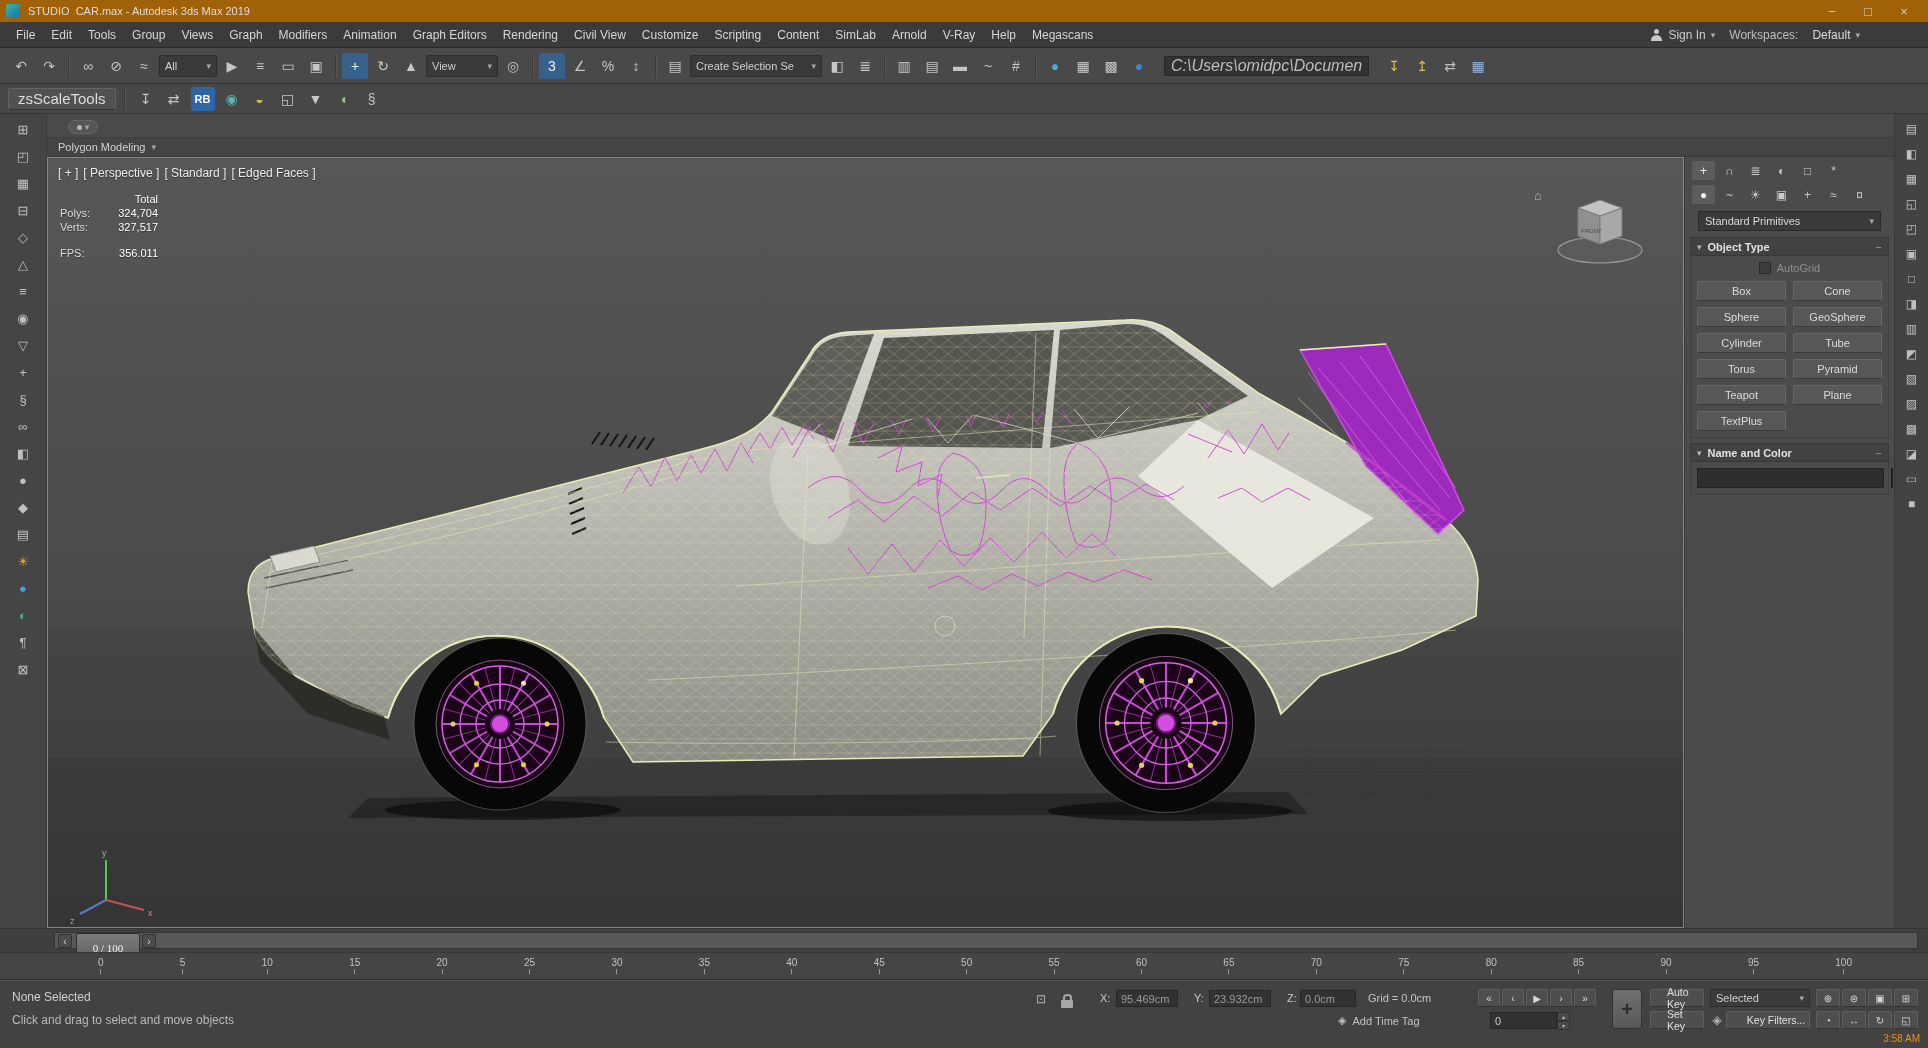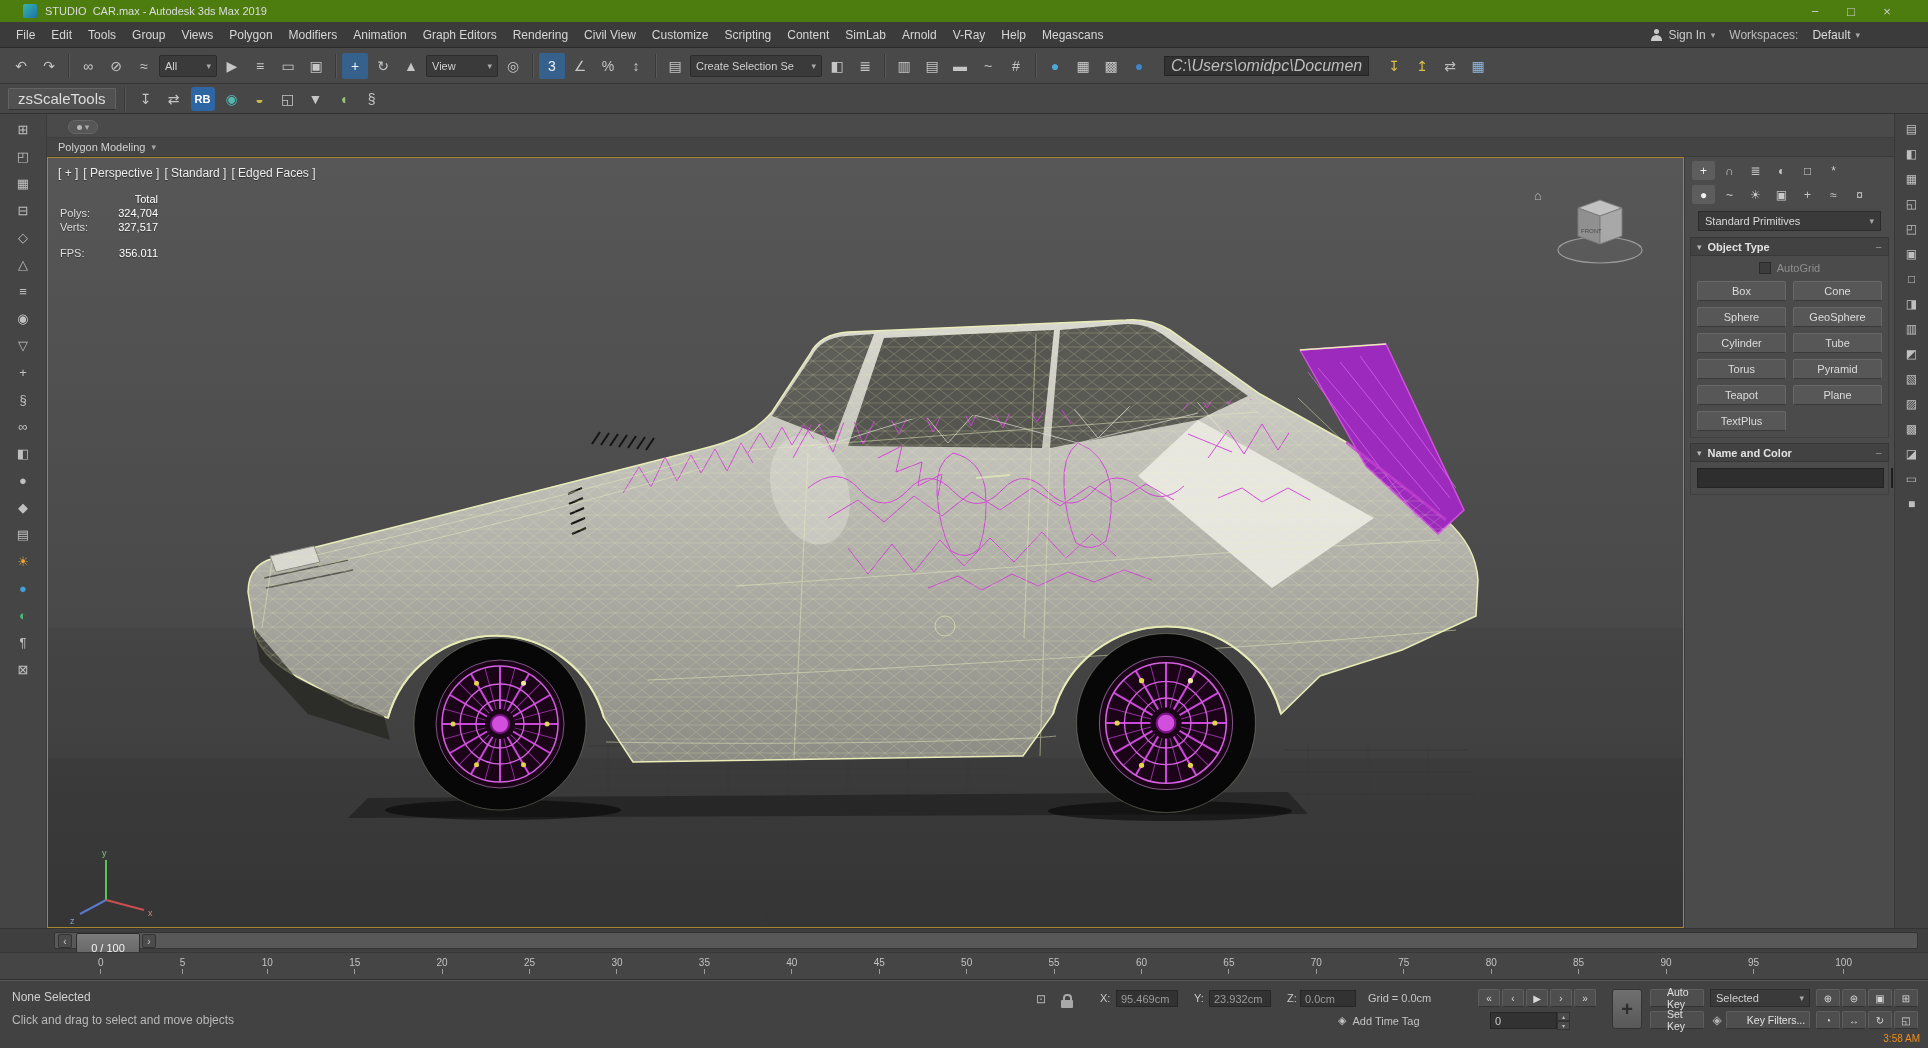--- a/index.html
+++ b/index.html
@@ -1,20 +1,20 @@
 <!DOCTYPE html>
 <html><head>
 <meta charset="utf-8">
 <style>
   html,body{margin:0;padding:0;background:#222;}
   *{box-sizing:border-box;}
   #root{position:relative;width:1928px;height:1048px;background:#3f3f3f;font-family:"Liberation Sans",sans-serif;overflow:hidden;color:#ccc;}
 
   
-  #titlebar{position:absolute;top:0;left:0;right:0;height:22px;background:#4d7c0f;display:flex;align-items:center;padding:0 23px;gap:8px;}
+  #titlebar{position:absolute;top:0;left:0;right:0;height:22px;background:#a16207;display:flex;align-items:center;padding:0 6px;gap:8px;}
   .appicon{width:14px;height:14px;border-radius:2px;background:linear-gradient(135deg,#35b8ac,#1f6fa8);}
   .title{font-size:11px;color:#dddddd;white-space:pre;}
   .wbtns{margin-left:auto;display:flex;}
   .wbtn{width:36px;height:22px;display:flex;align-items:center;justify-content:center;color:#cfcfcf;font-size:13px;}
 
   
   #menubar{position:absolute;top:22px;left:0;right:0;height:26px;background:#3b3b3b;border-bottom:1px solid #2a2a2a;display:flex;align-items:center;padding:0 8px;font-size:12px;}
   .mitem{padding:0 8px;color:#d6d6d6;cursor:default;}
   .menuright{margin-left:auto;display:flex;align-items:center;gap:14px;padding-right:60px;}
   .person{width:13px;height:12px;position:relative;}
@@ -76,21 +76,21 @@
   .ogrid{display:grid;grid-template-columns:1fr 1fr;gap:6px 7px;}
   .obtn{height:20px;background:#575757;border:1px solid #686868;border-bottom-color:#3a3a3a;border-radius:2px;color:#dcdcdc;font-size:11px;font-family:"Liberation Sans",sans-serif;}
   .ncrow{display:flex;gap:7px;align-items:center;}
   .nameinput{flex:1;height:20px;background:#2e2e2e;border:1px solid #232323;color:#dddddd;padding:0 4px;font-family:"Liberation Sans",sans-serif;}
   .swatch{width:24px;height:20px;border:1px solid #1d1d1d;}
 
   
   #timeslider{position:absolute;top:928px;left:0;right:0;height:24px;background:#3f3f3f;border-top:1px solid #333;}
   .tstrack{position:absolute;left:54px;right:10px;top:3px;bottom:3px;background:#585858;border:1px solid #343434;border-radius:2px;}
   .tsarrow{position:absolute;top:5px;width:14px;height:14px;background:#4c4c4c;border:1px solid #333;border-radius:2px;color:#cccccc;font-size:10px;display:flex;align-items:center;justify-content:center;}
-  .tshandle{position:absolute;left:76px;top:4px;width:64px;height:30px;background:linear-gradient(#7b7b7b,#5f5f5f);border:1px solid #2d2d2d;border-radius:2px;color:#f2f2f2;font-size:11px;display:flex;align-items:center;justify-content:center;}
+  .tshandle{position:absolute;left:76px;top:4px;width:64px;height:30px;background:linear-gradient(#7b7b7b,#5f5f5f);border:1px solid #2d2d2d;border-radius:2px;color:#f2f2f2;font-size:11px;display:flex;align-items:center;justify-content:center;font-family:Liberation Serif, serif;}
   #ruler{position:absolute;top:952px;left:0;right:0;height:28px;background:#454545;border-top:1px solid #383838;border-bottom:1px solid #2f2f2f;}
   .ticks{position:absolute;left:98px;right:76px;top:4px;bottom:2px;display:flex;justify-content:space-between;}
   .tick{display:flex;flex-direction:column;align-items:center;font-size:10px;color:#c2c2c2;}
   .tick .tm{width:1px;height:5px;background:#9a9a9a;margin-top:1px;}
 
   
   #statusbar{position:absolute;top:980px;left:0;right:0;height:68px;background:#424242;border-top:1px solid #575757;}
   .sb-sel{position:absolute;left:12px;top:9px;font-size:12px;color:#d0d0d0;}
   .sb-prompt{position:absolute;left:12px;top:32px;font-size:12px;color:#b9b9b9;}
   .sbicon{position:absolute;width:18px;height:16px;display:flex;align-items:center;justify-content:center;color:#b5b5b5;font-size:12px;}
@@ -127,21 +127,21 @@
     </span>
   </div>
 
   <div id="menubar">
     <span style="display:flex">
         <span class="mitem">File</span>
         <span class="mitem">Edit</span>
         <span class="mitem">Tools</span>
         <span class="mitem">Group</span>
         <span class="mitem">Views</span>
-        <span class="mitem">Polygon</span>
+        <span class="mitem">Graph</span>
         <span class="mitem">Modifiers</span>
         <span class="mitem">Animation</span>
         <span class="mitem">Graph Editors</span>
         <span class="mitem">Rendering</span>
         <span class="mitem">Civil View</span>
         <span class="mitem">Customize</span>
         <span class="mitem">Scripting</span>
         <span class="mitem">Content</span>
         <span class="mitem">SimLab</span>
         <span class="mitem">Arnold</span>

